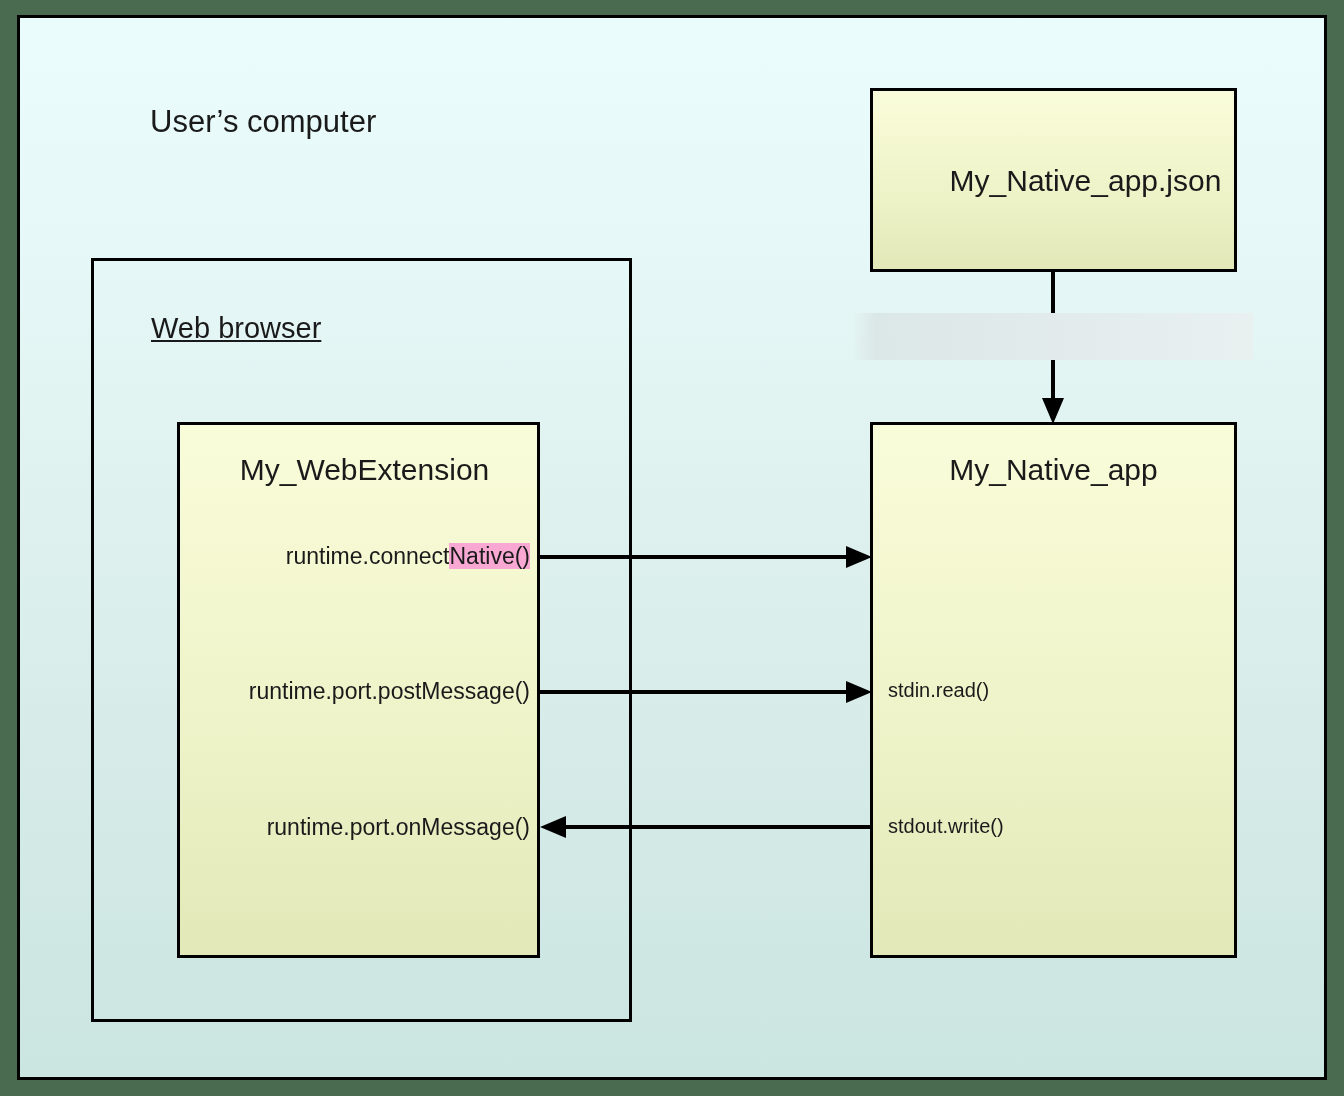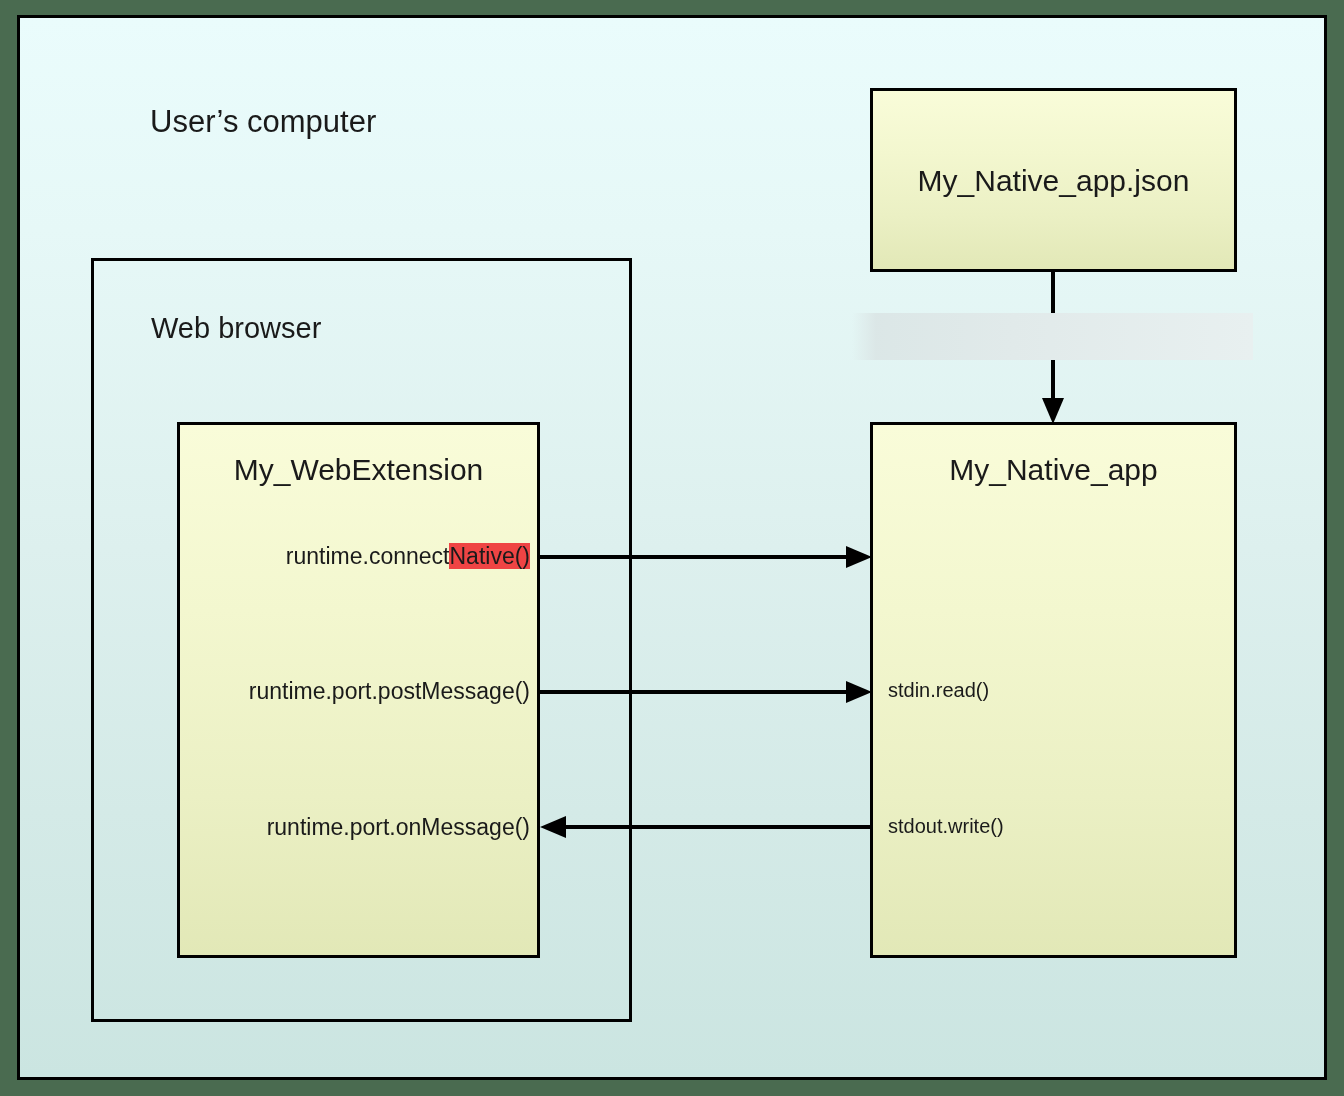--- a/index.html
+++ b/index.html
@@ -43,20 +43,21 @@
   #users-computer-label {
     left: 130px;
     top: 106px;
     font-size: 31px;
     margin-left: 20px;
   }
   #web-browser-label {
     left: 151px;
     top: 314px;
     font-size: 29px;
+    text-decoration: underline;
   }
 
   
   #web-browser-box {
     position: absolute;
     left: 91px;
     top: 258px;
     width: 541px;
     height: 764px;
     box-sizing: border-box;
@@ -97,25 +98,27 @@
     font-size: 30px;
     color: #1a1a1a;
     white-space: nowrap;
     text-align: center;
     line-height: 1;
   }
   #webextension-title {
     left: 177px;
     top: 455px;
     width: 363px;
+    padding-left: 6px;
   }
   #native-json-title {
     left: 870px;
     top: 166px;
     width: 367px;
+    padding-left: 32px;
   }
   #native-app-title {
     left: 870px;
     top: 455px;
     width: 367px;
   }
 
   
   .api-label-left {
     position: absolute;
@@ -125,21 +128,21 @@
     text-align: right;
     line-height: 1;
     right: 804px; 
   }
   .api-label-left.row1 { left: 190px; width: 340px; top: 545px; }
   .api-label-left.row2 { left: 190px; width: 340px; top: 680px; text-align: right; }
   .api-label-left.row3 { left: 190px; width: 340px; top: 816px; }
 
   
   .hl {
-    background: #ef4444;
+    background: #f9a8d4;
   }
 
   
   .api-label-right {
     position: absolute;
     font-size: 20px;
     color: #1a1a1a;
     white-space: nowrap;
     line-height: 1;
     left: 888px;

